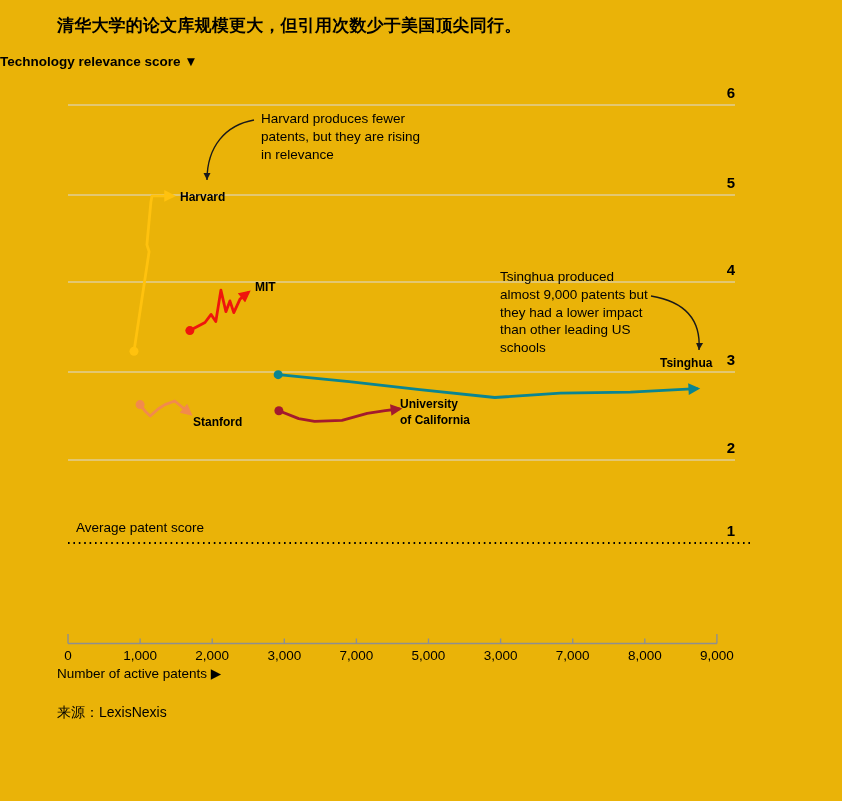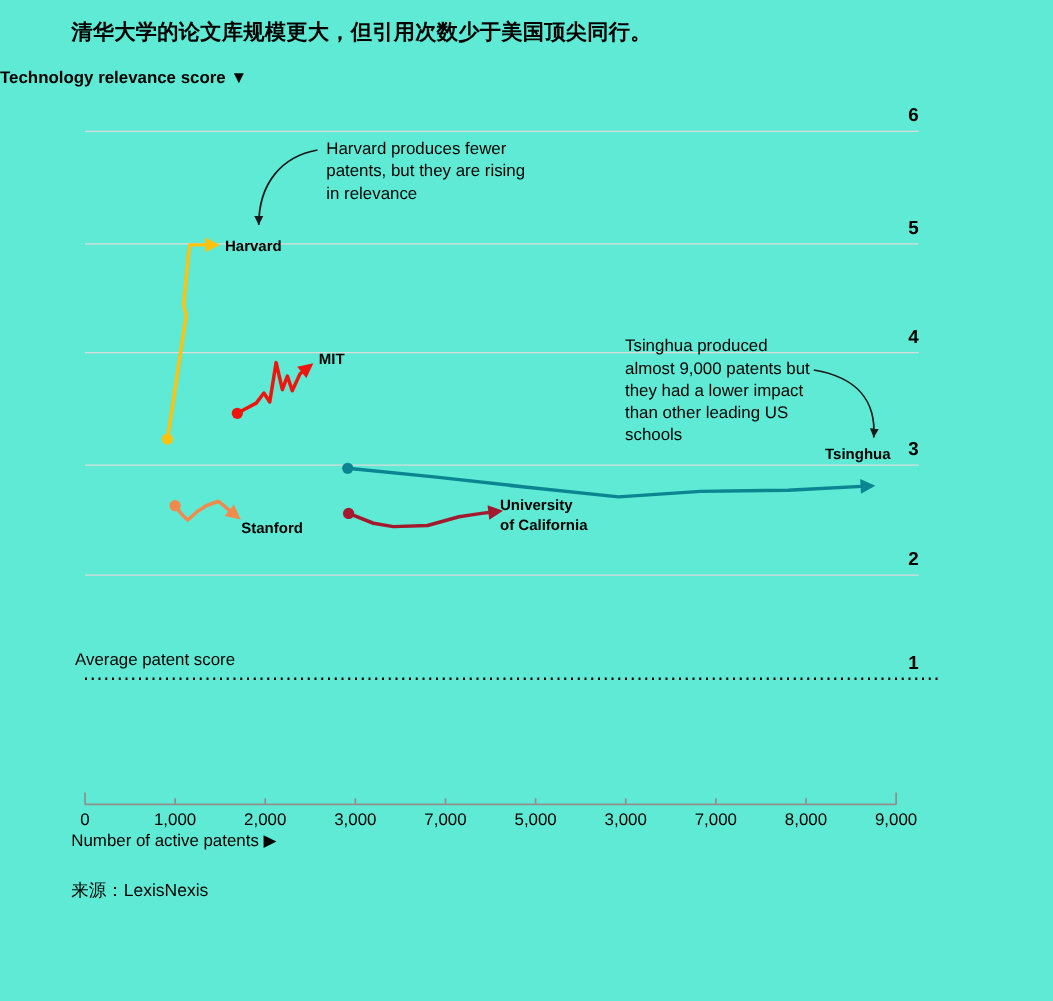--- a/index.html
+++ b/index.html
@@ -1,26 +1,26 @@
 <!DOCTYPE html>
 <html><head>
 <meta charset="utf-8">
 <style>
   html,body{margin:0;padding:0;background:#ffffff;}
-  #canvas{position:relative;width:842px;height:801px;background:#5eead4;overflow:hidden;
+  #canvas{position:relative;width:842px;height:801px;background:#eab308;overflow:hidden;
           font-family:"Liberation Sans","DejaVu Sans",sans-serif;color:#000;}
   .title{position:absolute;left:57px;top:14px;font-size:17px;font-weight:bold;margin:0;letter-spacing:.2px;}
   .legend-left{position:absolute;left:57px;top:52px;display:flex;align-items:center;gap:7px;font-size:13.5px;}
   .legend-right{position:absolute;top:54px;left:0;width:735px;font-size:13.5px;font-weight:bold;}
   #plot-svg{position:absolute;left:0;top:0;}
   .ylab{position:absolute;left:703px;width:32px;text-align:right;font-size:15px;font-weight:600;}
   .xlab{position:absolute;top:648px;width:64px;text-align:center;font-size:13.5px;}
   .slabel{position:absolute;font-size:12px;font-weight:bold;white-space:pre-line;line-height:1.3;}
   .slabel.center{text-align:left;}
-  .avg-label{position:absolute;left:60px;top:520px;font-size:13.5px;}
+  .avg-label{position:absolute;left:76px;top:520px;font-size:13.5px;}
   .ann{position:absolute;font-size:13.5px;line-height:1.32;}
   .ann-harvard{left:261px;top:110px;width:170px;}
   .ann-tsinghua{left:500px;top:268px;width:152px;}
   .x-title{position:absolute;left:57px;top:665px;font-size:13.5px;}
   .source{position:absolute;left:57px;top:704px;font-size:14px;}
   .note{position:absolute;left:57px;top:727px;width:724px;font-size:14px;line-height:19.5px;}
 </style>
 </head>
 <body>
 

